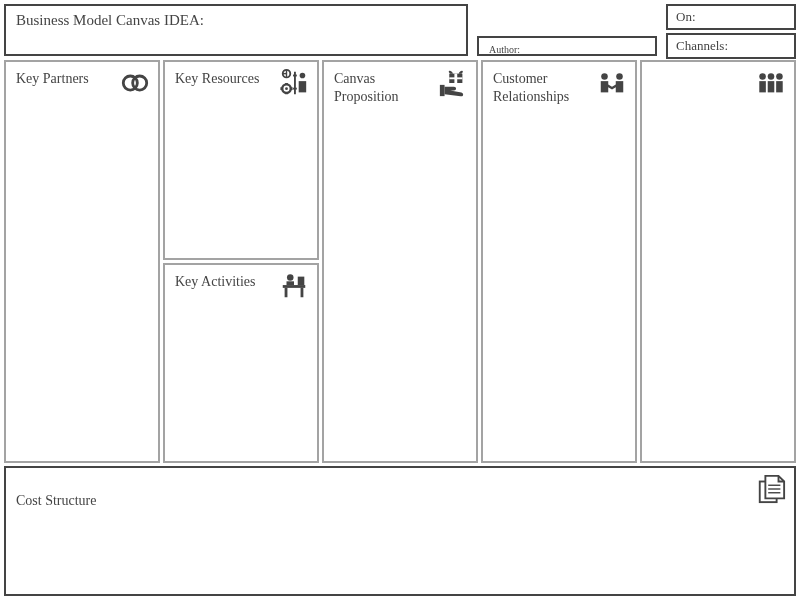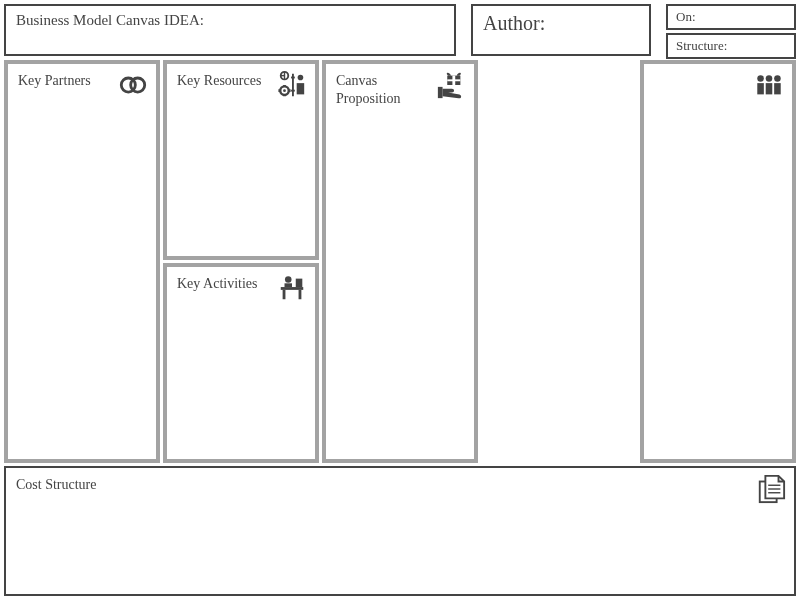--- a/index.html
+++ b/index.html
@@ -13,35 +13,36 @@
   }
   .canvas {
     width: 800px;
     height: 600px;
     padding: 4px;
     display: flex;
     flex-direction: column;
   }
   .header-row {
     display: flex;
-    gap: 15px;
+    gap: 9px;
     height: 52px;
     margin-bottom: 4px;
   }
   .title-box {
     flex: 1;
     border: 2px solid #444;
     padding: 6px 10px;
     font-size: 15px;
   }
   .author-box {
     width: 180px;
     border: 2px solid #444;
     padding: 6px 10px;
-    font-size: 20px;
+    font-size: 10px;
+    margin-top: 32px;
   }
   .meta-col {
     width: 130px;
     display: flex;
     flex-direction: column;
     gap: 3px;
   }
   .meta-box {
     flex: 1;
     border: 2px solid #444;
@@ -54,21 +55,21 @@
     gap: 3px;
     margin-bottom: 3px;
   }
   .col {
     display: flex;
     flex-direction: column;
     gap: 3px;
     flex: 1;
   }
   .cell {
-    border: 4px solid #a3a3a3;
+    border: 2px solid #a3a3a3;
     padding: 8px 10px;
     position: relative;
     flex: 1;
   }
   .cell-label {
     font-size: 14px;
     line-height: 1.25;
     max-width: 75%;
   }
   .cell-icon {
@@ -81,42 +82,42 @@
     color: #444;
   }
   .bottom-row {
     display: flex;
     gap: 3px;
     height: 130px;
   }
   .bottom-cell {
     flex: 1;
     border: 2px solid #444;
-    padding: 8px 10px;
+    padding: 24px 10px;
     position: relative;
   }
 </style>
 </head>
 <body>
 
 <div class="canvas">
 
   <div class="header-row">
     <div class="title-box">
       <span>Business Model Canvas IDEA:</span>
     </div>
     <div class="author-box">
       <span>Author:</span>
     </div>
     <div class="meta-col">
       <div class="meta-box">
         <span>On:</span>
       </div>
       <div class="meta-box">
-        <span>Structure:</span>
+        <span>Channels:</span>
       </div>
     </div>
   </div>
 
   <div class="main-grid">
 
     <div class="col">
       <div class="cell">
         <div class="cell-label">Key Partners</div>
         <svg class="cell-icon" viewBox="0 0 32 20">
@@ -168,20 +169,30 @@
           <rect x="12" y="10" width="14" height="2" fill="#fff"></rect>
           <path d="M16 6 c-2 -5 -7 -3 -3 0 z"></path>
           <path d="M22 6 c2 -5 7 -3 3 0 z"></path>
           <rect x="2" y="18" width="5" height="12"></rect>
           <path d="M7 20 h10 c3 0 3 4 0 4 h-4 l12 2 c3 1 2 5 -1 4 l-17 -2 z"></path>
         </svg>
       </div>
     </div>
 
     <div class="col">
+      <div class="cell">
+        <div class="cell-label">Customer Relationships</div>
+        <svg class="cell-icon" viewBox="0 0 32 24">
+          <circle cx="8" cy="5" r="3.5"></circle>
+          <circle cx="24" cy="5" r="3.5"></circle>
+          <path d="M4 10 h8 v12 h-8 z"></path>
+          <path d="M20 10 h8 v12 h-8 z"></path>
+          <path d="M11 13 l5 3 l5 -3 l0 3 l-5 3 l-5 -3 z"></path>
+        </svg>
+      </div>
     </div>
 
     <div class="col">
       <div class="cell">
         <svg class="cell-icon" viewBox="0 0 32 24">
           <circle cx="7" cy="5" r="3.5"></circle>
           <circle cx="16" cy="5" r="3.5"></circle>
           <circle cx="25" cy="5" r="3.5"></circle>
           <rect x="3.5" y="10" width="7" height="12"></rect>
           <rect x="12.5" y="10" width="7" height="12"></rect>

